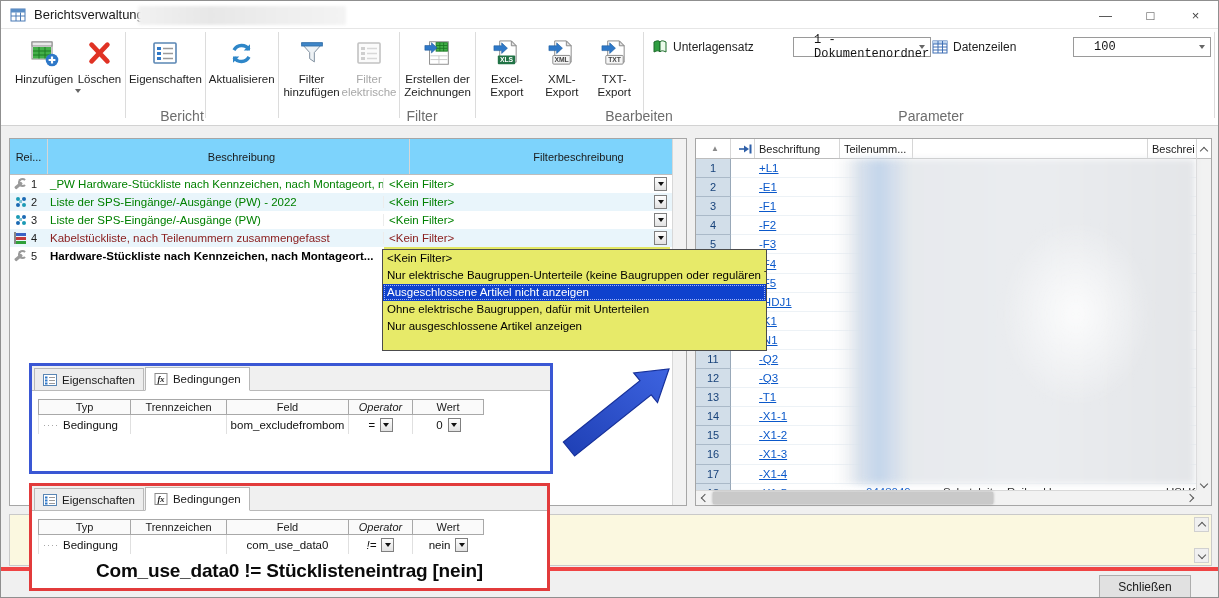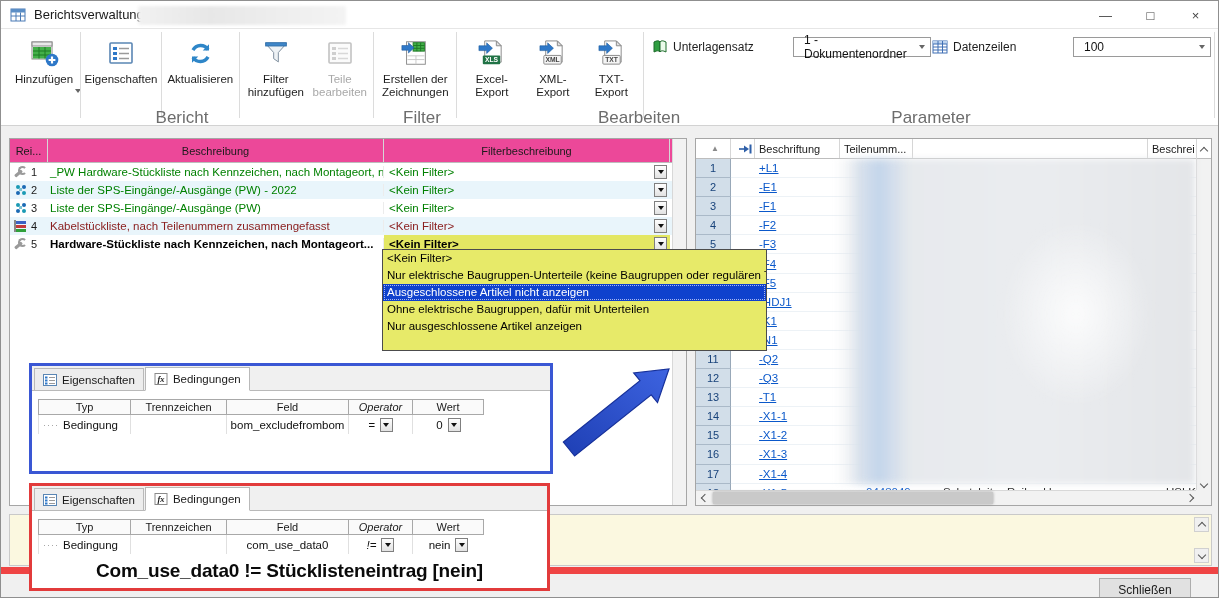--- a/index.html
+++ b/index.html
@@ -18,45 +18,45 @@
   
   .ribbon{position:absolute;left:0;top:28px;width:100%;height:97px;background:#fff;border-bottom:1px solid #d2d2d2;}
   .ribbon-row{display:flex;align-items:flex-start;padding-left:10px;height:77px;}
   .rbtn{display:flex;flex-direction:column;align-items:center;padding-top:6px;cursor:default;}
   .rbtn .ric32{height:36px;display:flex;align-items:center;justify-content:center;}
   .rbtn .rlabel{font-size:11.5px;line-height:13px;color:#1e1e1e;text-align:center;margin-top:2px;white-space:pre-line;}
   .rbtn.disabled .rlabel{color:#a8a8a8;}
   .vsep{flex:0 0 1px;width:1px;height:86px;background:#dcdcdc;margin:3px 3px 0 3px;}
   .caret{width:0;height:0;border:3.5px solid transparent;border-top:4px solid #666;margin-top:3px;}
   .grouplabels{position:absolute;top:79px;left:0;width:100%;height:16px;}
-  .glabel{position:absolute;transform:translateX(-50%);font-size:17px;color:#6d6d6d;white-space:nowrap;}
+  .glabel{position:absolute;transform:translateX(-50%);font-size:14px;color:#6d6d6d;white-space:nowrap;}
 
   
   .params{display:flex;flex-direction:row;padding-top:6px;margin-left:4px;}
   .prow{display:flex;align-items:center;height:23px;}
   .picon{width:18px;height:16px;margin-right:4px;}
   .plabel{width:120px;font-size:12px;color:#1e1e1e;}
   .rsel{width:138px;height:20px;border:1px solid #9a9a9a;background:#fff;font-size:12px;color:#111;
-    display:flex;align-items:center;padding:0 10px;position:relative;}
+    display:flex;align-items:center;padding:0 20px;position:relative;font-family:Liberation Mono, monospace;}
   .rsel .caret{position:absolute;right:5px;top:7px;margin:0;}
   .pcheck{width:13px;height:13px;border:1px solid #bcbcbc;background:#fdfdfd;}
 
   
   .chev{display:inline-block;width:6px;height:6px;border-right:1.6px solid #555;border-bottom:1.6px solid #555;}
   .chev.up{transform:rotate(-135deg);margin-top:3px;}
   .chev.down{transform:rotate(45deg);margin-bottom:2px;}
   .chev.left{transform:rotate(135deg);margin-left:2px;}
   .chev.right{transform:rotate(-45deg);margin-right:2px;}
   .dbtn{flex:0 0 13px;width:13px;height:14px;border:1px solid #7f7f7f;background:linear-gradient(#fefefe,#e2e2e2);
     display:flex;align-items:flex-start;justify-content:center;}
   .dbtn::after{content:"";border:3.5px solid transparent;border-top:4.5px solid #111;margin-top:4px;}
 
   
   .lpanel{position:absolute;left:8px;top:137px;width:678px;height:368px;background:#fff;border:1px solid #a6a6a6;}
-  .lhead{display:flex;height:24px;border-bottom:1px solid #bdbdbd;background:#ec4899;}
+  .lhead{display:flex;height:36px;border-bottom:1px solid #bdbdbd;background:#7dd3fc;gap:26px;}
   .lhead .hc{font-size:11px;color:#1a1a1a;display:flex;align-items:center;justify-content:center;border-right:1px solid #d6d6d6;}
   .lrow{display:flex;height:18px;align-items:center;}
   .lrows .lrow:nth-of-type(even){background:#e9f5fb;}
   .ln{flex:0 0 38px;display:flex;align-items:center;font-size:11px;color:#1a1a1a;}
   .lt{flex:0 0 336px;font-size:11.5px;padding-left:2px;white-space:nowrap;overflow:hidden;border-right:1px solid #ececec;}
   .lf{flex:0 0 286px;display:flex;align-items:center;font-size:11.5px;padding-left:5px;height:100%;}
   .lf .lf-text{flex:1;white-space:nowrap;overflow:hidden;}
   .lf .dbtn{margin-right:3px;}
   .c-green .lt,.c-green .lf-text{color:#008000;}
   .c-maroon .lt,.c-maroon .lf-text{color:#8b2020;}
@@ -107,21 +107,21 @@
   .hs-track{flex:1;height:14px;position:relative;}
   .hs-thumb{position:absolute;left:2px;top:1px;width:280px;height:12px;background:#c9c9c9;border-radius:1px;box-shadow:0 0 3px rgba(150,150,150,.9);}
   .corner{position:absolute;right:0;bottom:0;width:15px;height:15px;background:#f2f2f2;}
   .huparrow{width:15px;display:flex;align-items:center;justify-content:center;border-left:1px solid #d6d6d6;height:20px;}
 
   
   .ystrip{position:absolute;left:8px;top:513px;width:1203px;height:52px;background:#fbf8e0;border:1px solid #c9c9c9;z-index:2;}
   .ys-btn{position:absolute;right:2px;width:15px;height:15px;background:#f0f0f0;border:1px solid #d0d0d0;display:flex;align-items:center;justify-content:center;}
 
   
-  .footer{position:absolute;left:0;top:566px;width:100%;height:32px;background:#f0f0f0;border-top:7px solid #ef4444;z-index:3;}
+  .footer{position:absolute;left:0;top:566px;width:100%;height:32px;background:#f0f0f0;border-top:4px solid #ef4444;z-index:3;}
   .closebtn{position:absolute;right:27px;top:4px;width:92px;height:23px;background:#e1e1e1;border:1px solid #adadad;
     font-size:12px;color:#1a1a1a;display:flex;align-items:center;justify-content:center;}
 
   
   .apanel{position:absolute;background:#fff;}
   .bluepanel{left:28px;top:362px;width:524px;height:111px;border:3px solid #3a57d4;z-index:20;}
   .redpanel{left:28px;top:482px;width:521px;height:108px;border:3px solid #e23b3b;z-index:25;}
   .tabs{height:25px;background:#f0f0f0;display:flex;align-items:flex-end;border-bottom:1px solid #b9b9b9;padding-left:2px;}
   .tab{height:22px;display:flex;align-items:center;font-size:11.5px;color:#1a1a1a;padding:0 8px;border:1px solid #b9b9b9;border-bottom:none;background:#ededed;margin-right:1px;}
   .tab.active{background:#fff;height:24px;position:relative;z-index:2;margin-bottom:-1px;border-bottom:1px solid #fff;}
@@ -172,20 +172,28 @@
             <rect x="4" y="9" width="18" height="11.5" fill="#43b049"></rect>
             <path d="M4 13h18M4 17h18M10 9v11.5M16 9v11.5" stroke="#1d7a24" fill="none"></path>
             <rect x="3" y="4" width="20" height="4" fill="#e9e9e9" stroke="#8a8a8a"></rect>
             <circle cx="23" cy="22" r="6.3" fill="#2e78c8"></circle>
             <path d="M23 18.6v6.8M19.6 22h6.8" stroke="#fff" stroke-width="2.2"></path>
           </svg>
           </span>
         <span class="rlabel">Hinzufügen</span>
         <span class="caret" style="margin-left:68px"></span>
       </div>
+      <div class="rbtn" style="width:54px">
+        <span class="ric32">
+          <svg viewBox="0 0 30 30" width="28" height="28">
+            <path d="M7 6L24 24M24 6L7 24" stroke="#e03224" stroke-width="5" stroke-linecap="round"></path>
+          </svg>
+          </span>
+        <span class="rlabel">Löschen</span>
+      </div>
       <div class="vsep"></div>
       <div class="rbtn" style="width:80px">
         <span class="ric32">
           <svg viewBox="0 0 30 30" width="30" height="30">
             <rect x="4" y="5" width="22" height="20" rx="1" fill="#fff" stroke="#5a86b4" stroke-width="1.6"></rect>
             <rect x="7" y="9" width="4" height="3" fill="#2e78c8"></rect>
               <rect x="7" y="14" width="4" height="3" fill="#2e78c8"></rect>
               <rect x="7" y="19" width="4" height="3" fill="#2e78c8"></rect>
             <path d="M13 10.5h10M13 15.5h10M13 20.5h10" stroke="#9a9a9a" stroke-width="1.4"></path>
           </svg>
@@ -217,21 +225,21 @@
       <div class="rbtn disabled" style="width:66px">
         <span class="ric32">
           <svg viewBox="0 0 30 30" width="30" height="30">
             <rect x="4" y="5" width="22" height="20" rx="1" fill="#fbfbfb" stroke="#c2c2c2" stroke-width="1.6"></rect>
             <rect x="7" y="9" width="4" height="3" fill="#cfcfcf"></rect>
               <rect x="7" y="14" width="4" height="3" fill="#cfcfcf"></rect>
               <rect x="7" y="19" width="4" height="3" fill="#cfcfcf"></rect>
             <path d="M13 10.5h10M13 15.5h10M13 20.5h10" stroke="#d8d8d8" stroke-width="1.4"></path>
           </svg>
           </span>
-        <span class="rlabel">Teile bearbeiten</span>
+        <span class="rlabel">Filter elektrische</span>
       </div>
       <div class="vsep"></div>
       <div class="rbtn" style="width:82px">
         <span class="ric32">
           <svg viewBox="0 0 32 32" width="30" height="30">
             <rect x="7" y="4" width="20" height="24" fill="#fff" stroke="#8a8a8a"></rect>
             <rect x="14" y="5" width="12" height="9" fill="#43b049" stroke="#1d7a24"></rect>
             <path d="M14 8h12M14 11h12M18 5v9M22 5v9" stroke="#1d7a24" fill="none"></path>
             <path d="M8 19h18M8 23h18M17 19v9" stroke="#c9c9c9" fill="none"></path>
             <path d="M2 8h7V5l6 5.5L9 16v-3H2z" fill="#2e78c8" stroke="#1c5a9c" stroke-width="0.6"></path>

